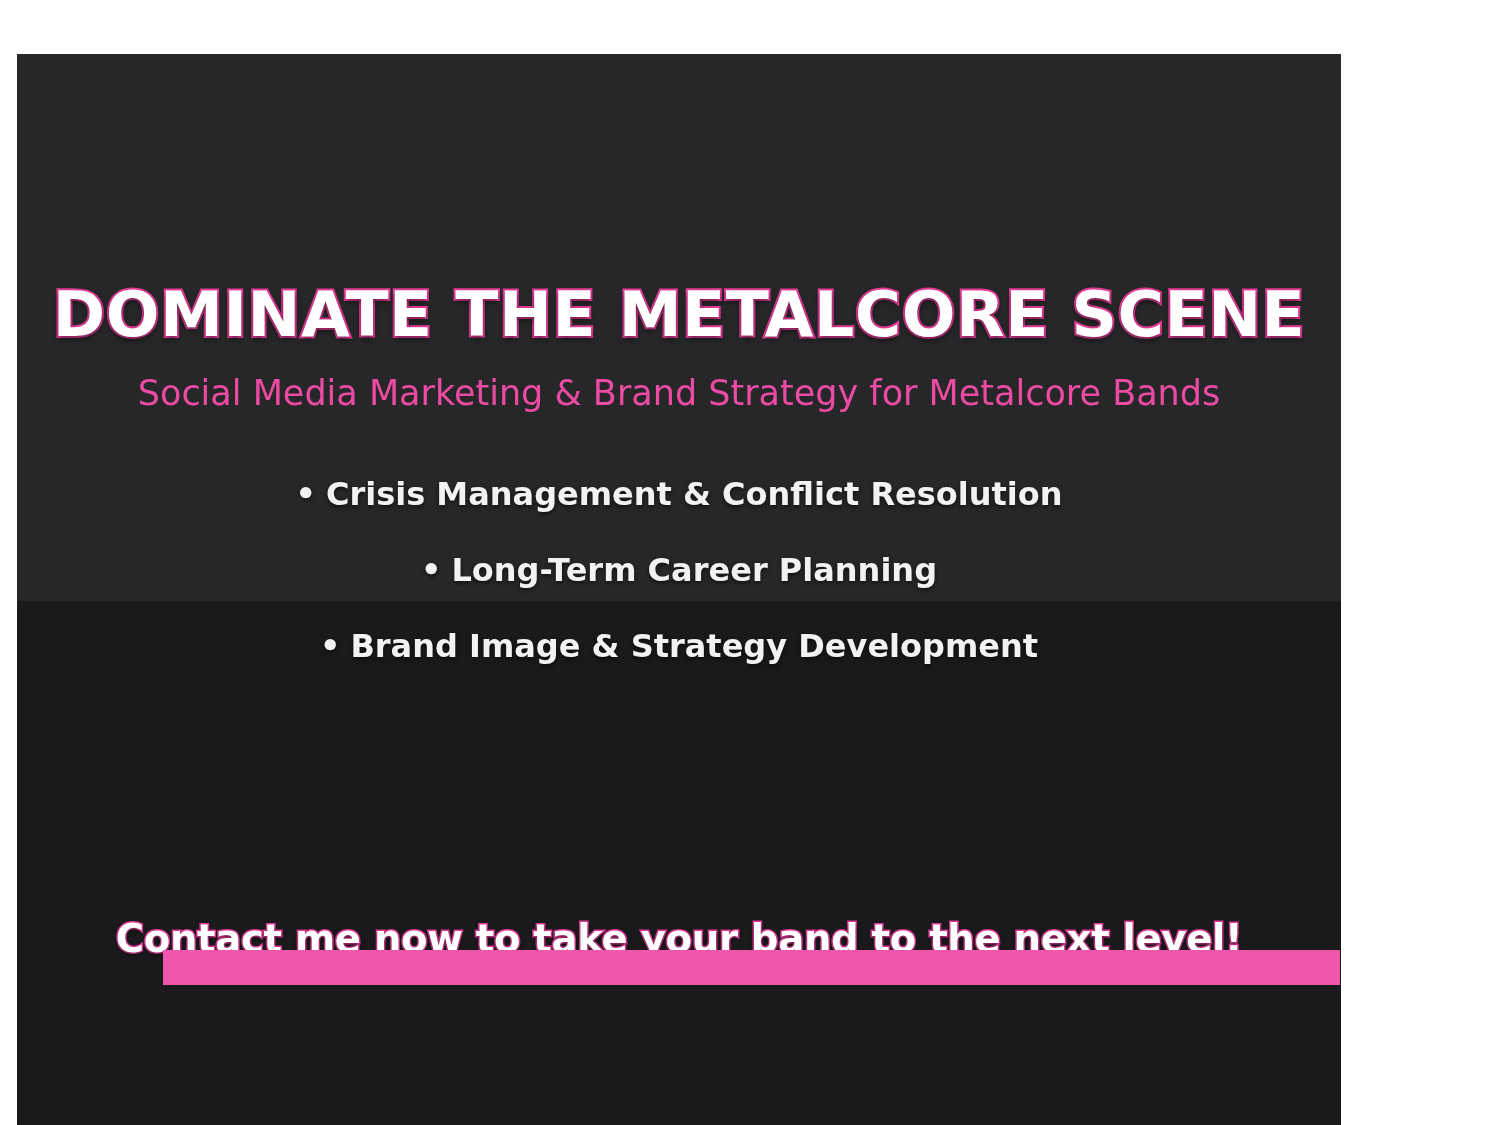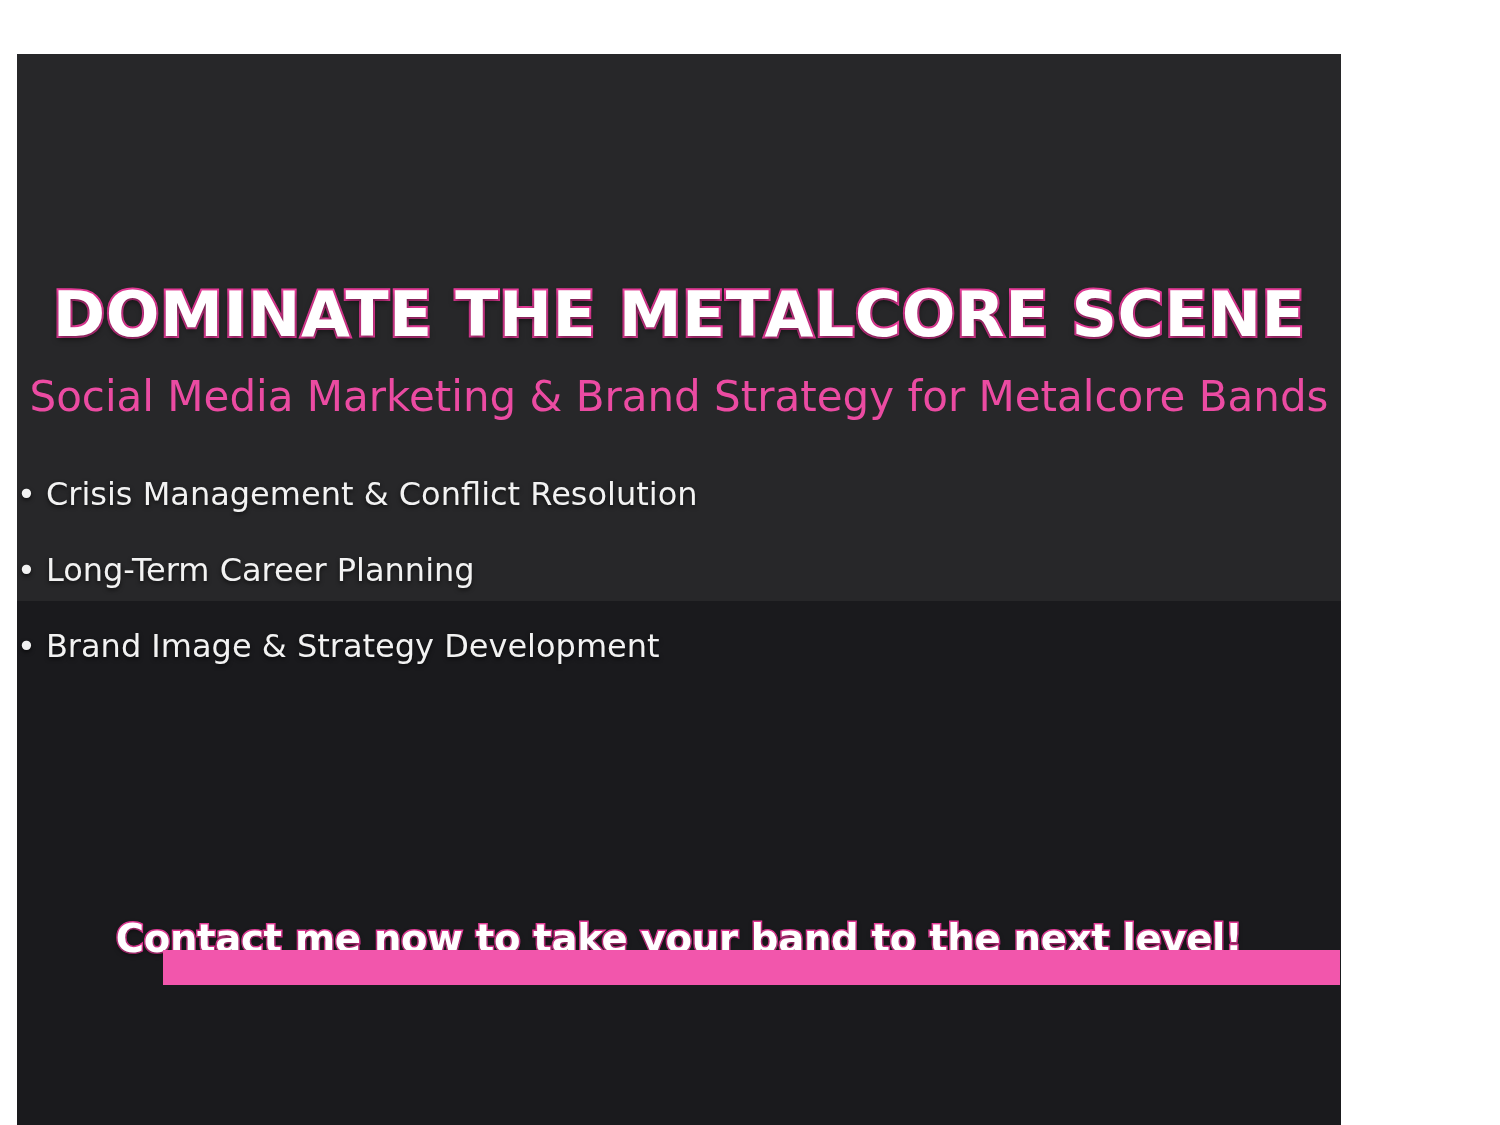--- a/index.html
+++ b/index.html
@@ -81,42 +81,43 @@
   }
 
   
   .subtitle {
     position: absolute;
     left: 0;
     top: 318px;
     width: 100%;
     text-align: center;
     font-family: "DejaVu Sans", sans-serif;
-    font-size: 42px;
+    font-size: 35px;
     font-weight: normal;
     color: #eb4ba2;
     line-height: 1.2;
     white-space: nowrap;
   }
 
   
   .bullets {
     position: absolute;
     left: 0;
     top: 424px;
     width: 100%;
     margin: 0;
     padding: 0;
     list-style: none;
   }
 
   .bullet-item {
+    text-align: center;
     font-family: "DejaVu Sans", sans-serif;
     font-size: 32px;
-    font-weight: normal;
+    font-weight: bold;
     color: #f2f2f2;
     line-height: 1.0;
     height: 76px;
     white-space: nowrap;
     text-shadow: 0 2px 4px rgba(0,0,0,0.6);
   }
 
   .bullet-dot {
     display: inline-block;
     margin-right: 10px;

